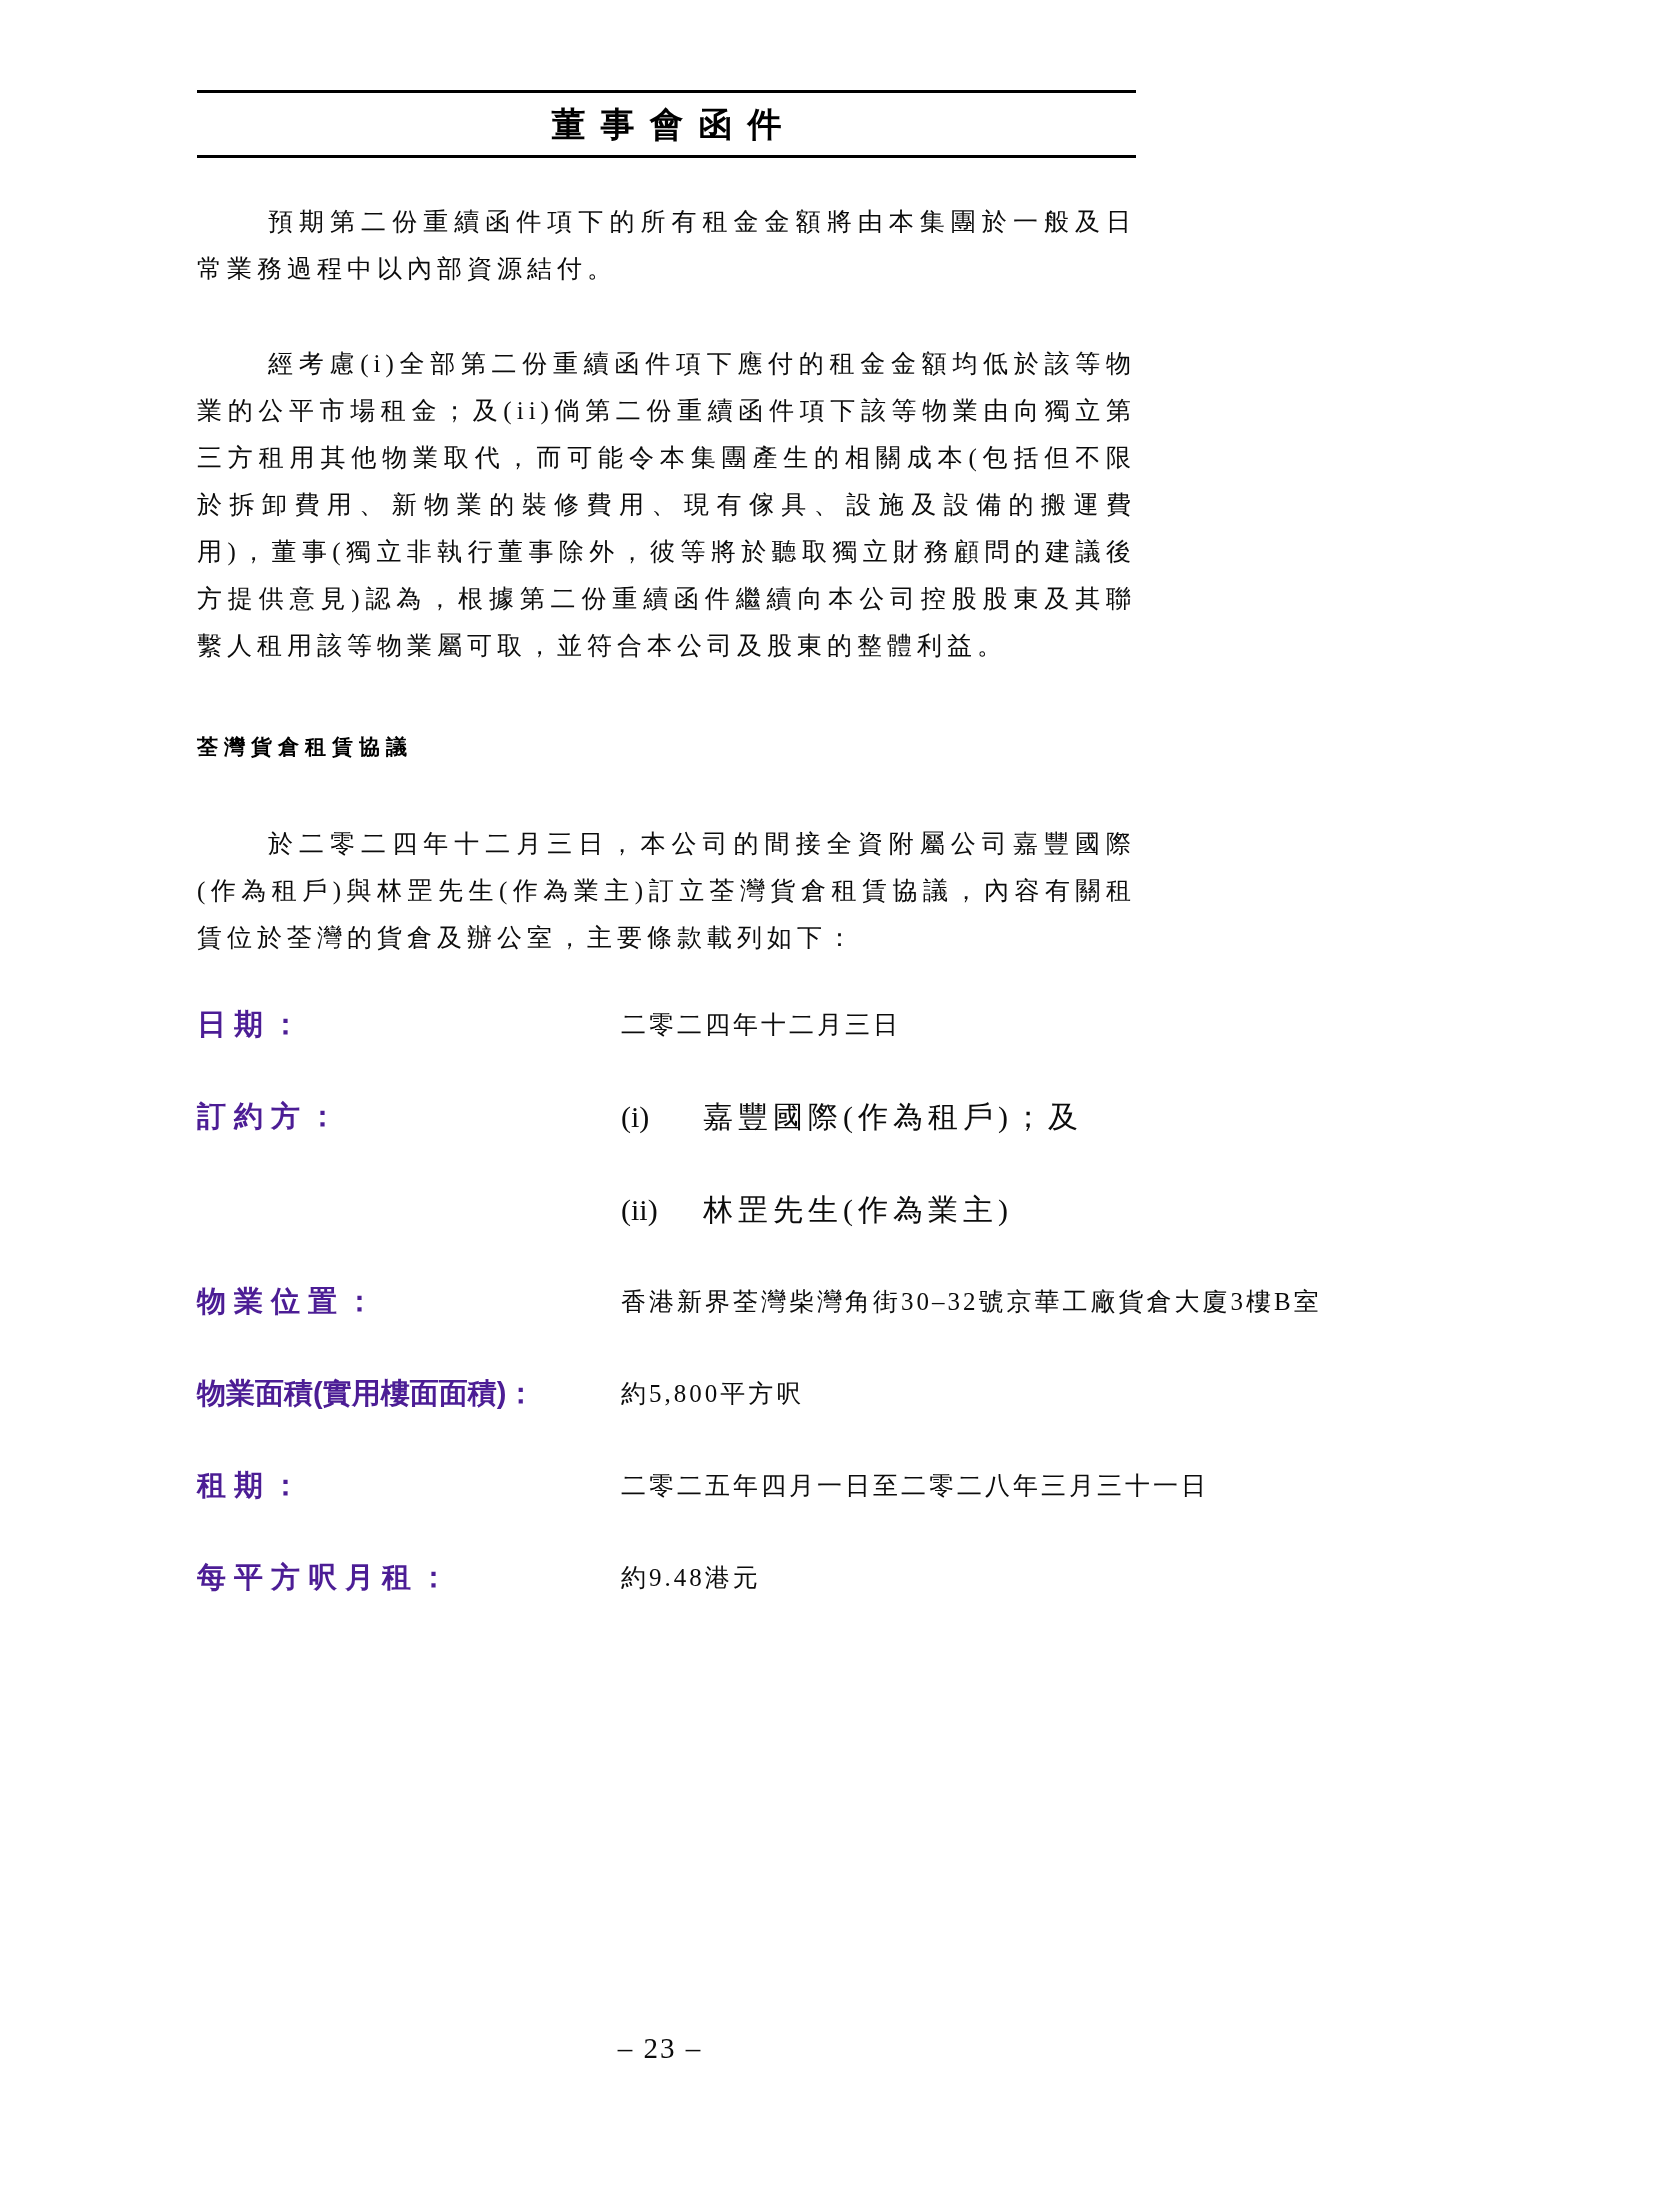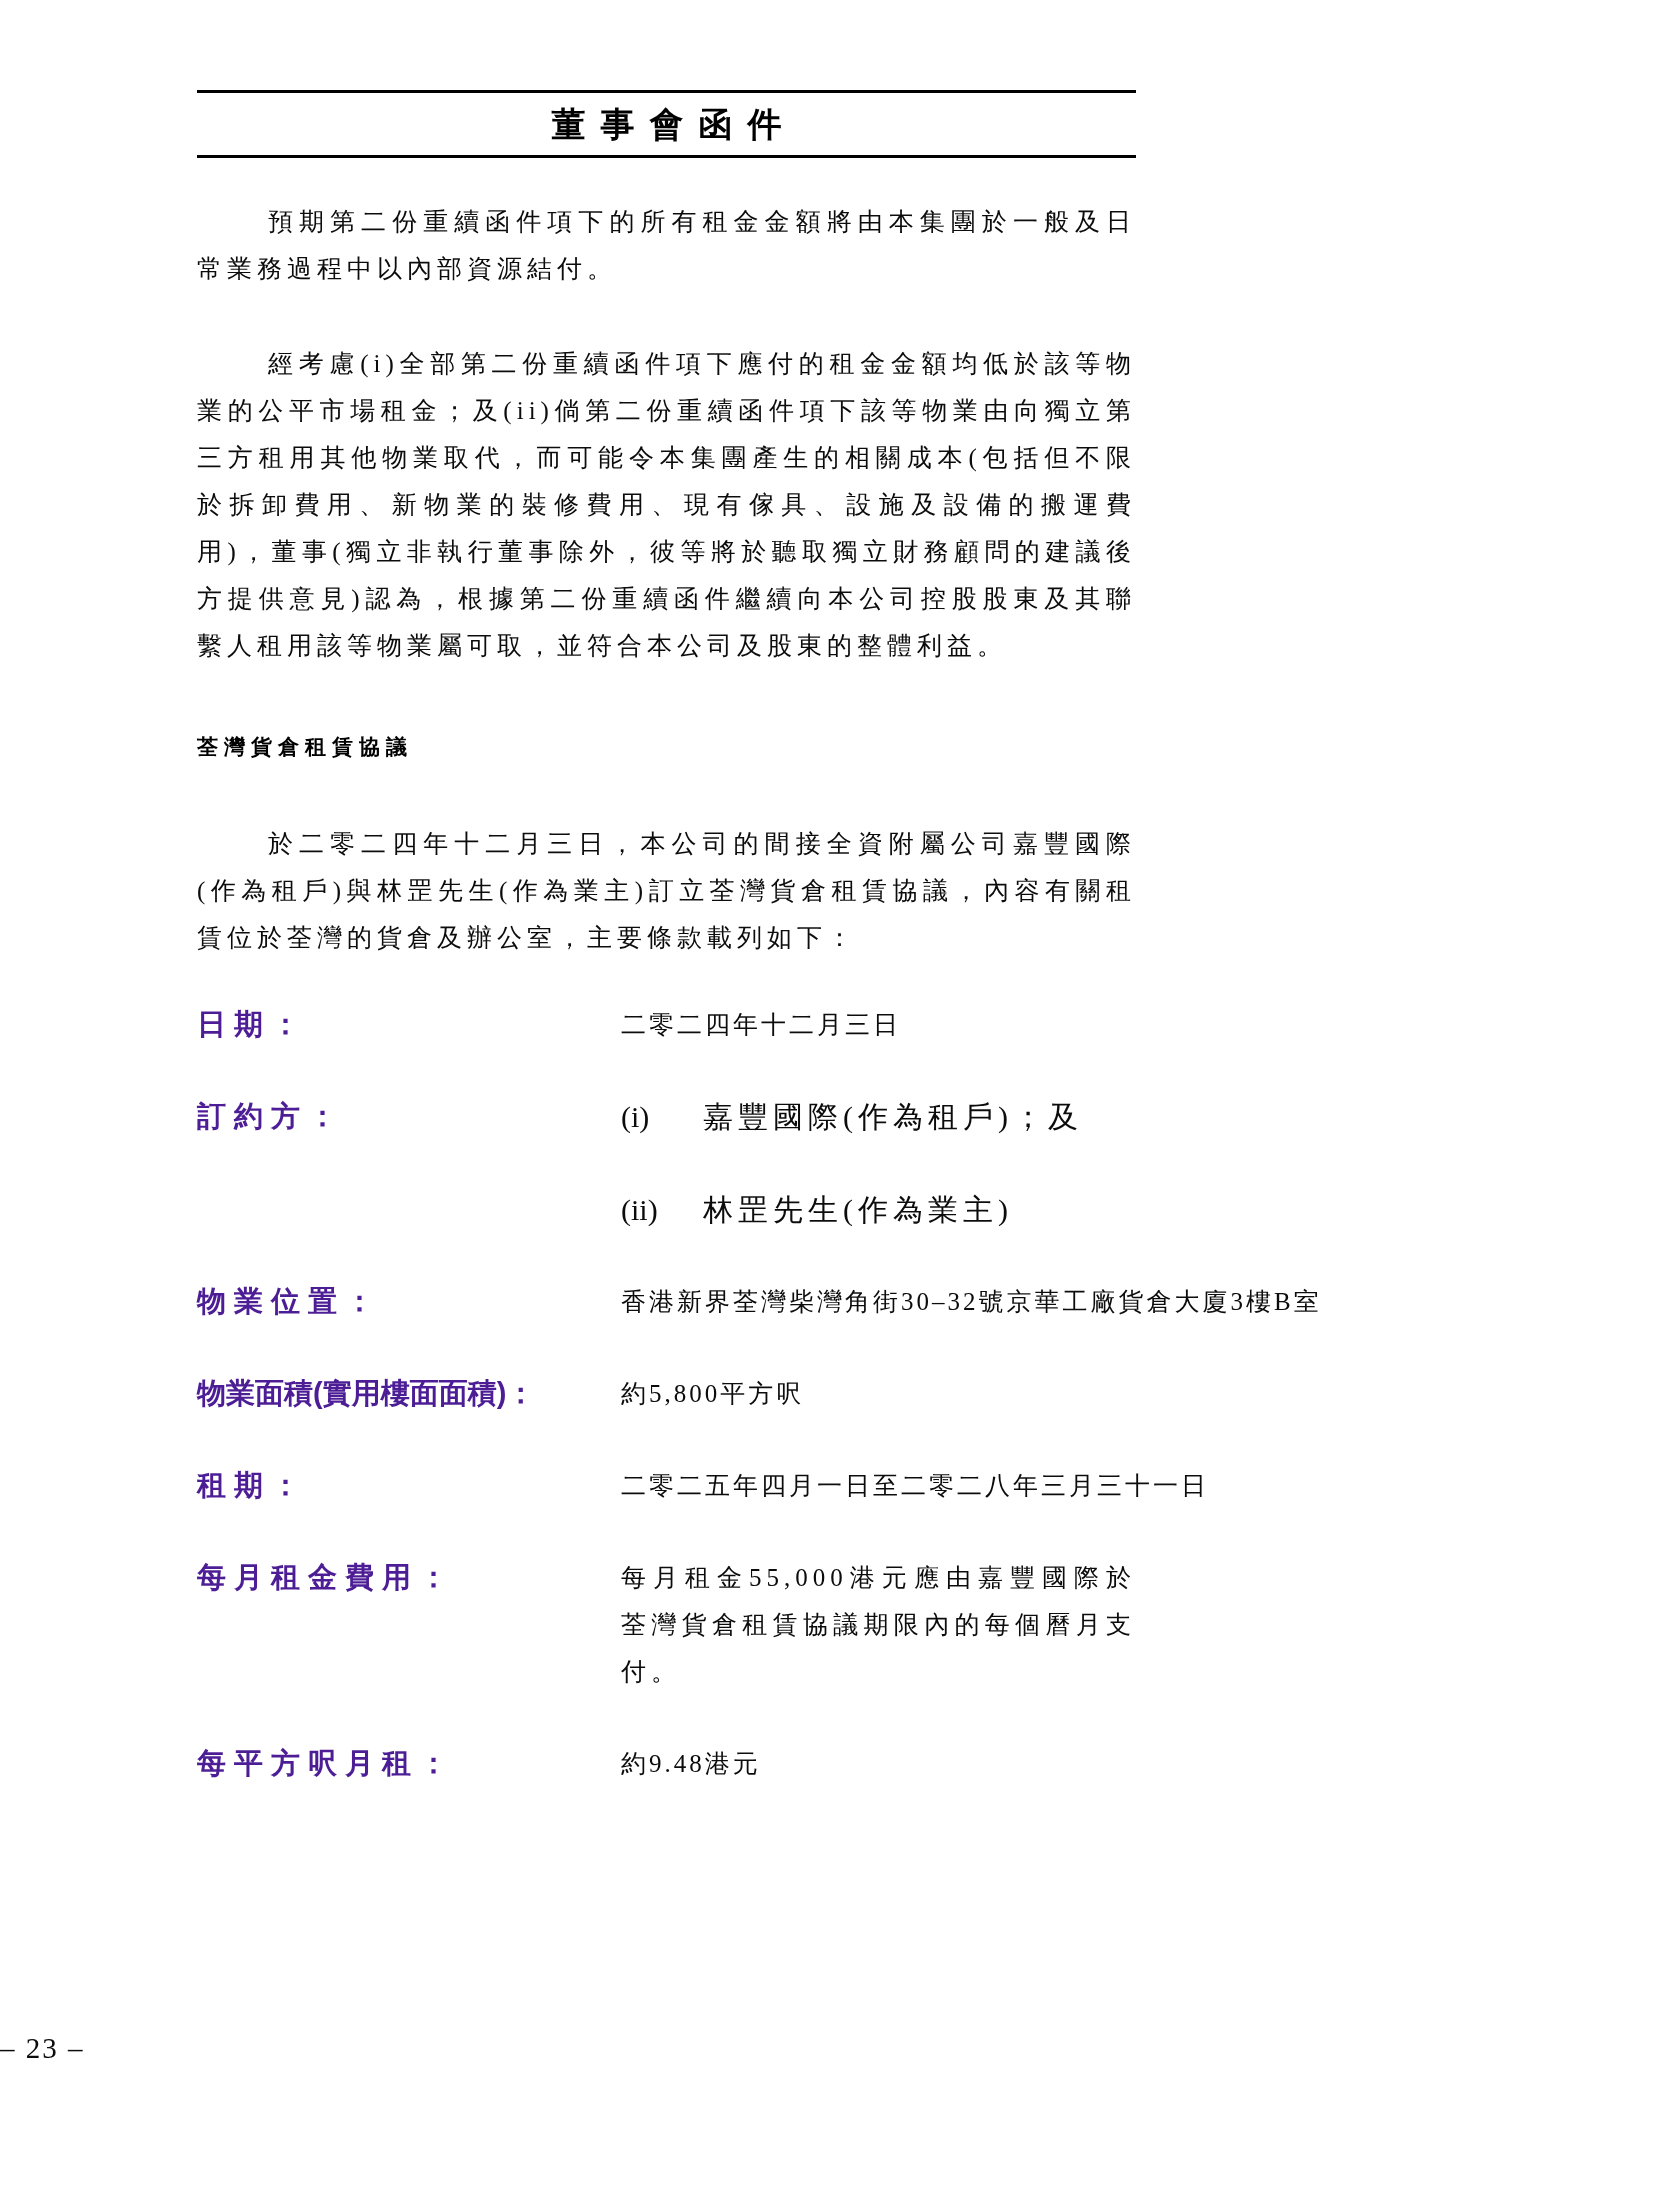--- a/index.html
+++ b/index.html
@@ -84,21 +84,21 @@
   .party-item:last-child { margin-bottom: 0; }
   .party-num { flex: 0 0 82px; font-size: 30px; line-height: 47px; }
   .party-text { font-size: 30px; line-height: 47px; letter-spacing: 5px; }
 
   
   .page-number {
     position: absolute;
     top: 2028px;
     left: 0;
     width: 100%;
-    text-align: left;
+    text-align: center;
     font-size: 29px;
     line-height: 40px;
     letter-spacing: 2px;
     color: #0c0c0c;
   }
 </style>
 </head>
 <body>
 
 <div class="page">
@@ -145,24 +145,20 @@
       <div class="term-row">
         <div class="term-label tight">物業面積(實用樓面面積)：</div>
         <div class="term-value nowrap">約5,800平方呎</div>
       </div>
 
       <div class="term-row">
         <div class="term-label">租期：</div>
         <div class="term-value nowrap">二零二五年四月一日至二零二八年三月三十一日</div>
       </div>
 
-      <div class="term-row">
-        <div class="term-label">每月租金費用：</div>
-        <div class="term-value">每月租金55,000港元應由嘉豐國際於荃灣貨倉租賃協議期限內的每個曆月支付。</div>
-      </div>
 
       <div class="term-row">
         <div class="term-label">每平方呎月租：</div>
         <div class="term-value nowrap">約9.48港元</div>
       </div>
 
     </div>
   </div>
 
   <div class="page-number">– 23 –</div>

